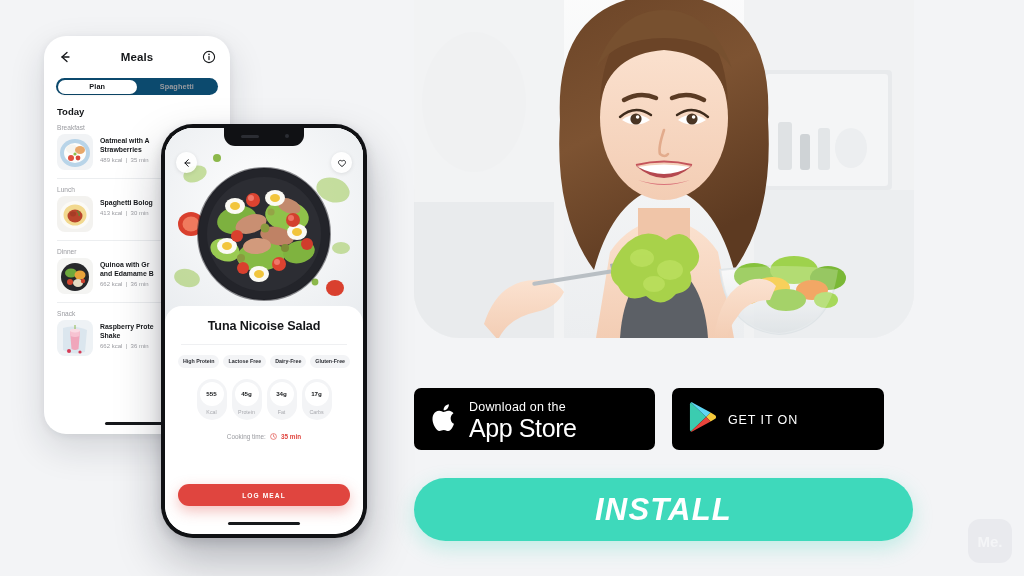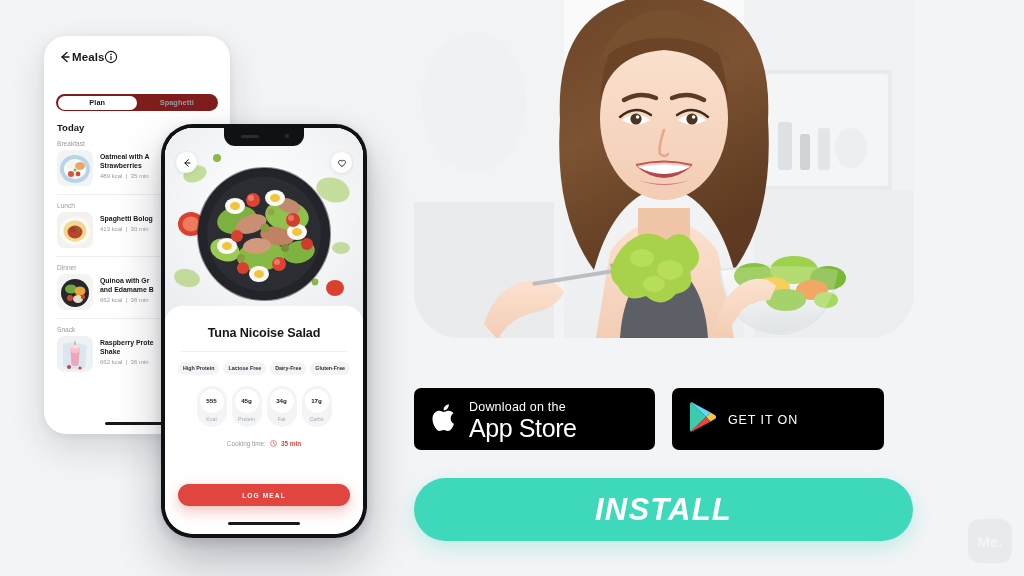--- a/index.html
+++ b/index.html
@@ -11,25 +11,25 @@
   }
   .stage { position:absolute; inset:0; }
 
   
   .phone-back {
     position:absolute; left:44px; top:36px; width:186px; height:398px;
     background:#ffffff; border-radius:22px;
     box-shadow:0 14px 36px rgba(20,25,40,.14), 0 2px 8px rgba(20,25,40,.07);
     overflow:hidden;
   }
-  .mb-header { padding:14px 14px 6px 14px; display:flex; align-items:center; justify-content:flex-start; }
+  .mb-header { padding:14px 14px 6px 14px; display:flex; align-items:center; justify-content:space-between; }
   .mb-title { font-size:11.5px; font-weight:700; color:#15171a; letter-spacing:.1px; }
   .ic-arrow, .ic-info { width:14px; height:14px; display:block; }
   .seg {
-    margin:24px 12px 0 12px; height:17px; background:#7f1d1d;
+    margin:8px 12px 0 12px; height:17px; background:#0c4a6e;
     border-radius:9px; display:flex; padding:1.5px;
   }
   .seg-item {
     flex:1; display:flex; align-items:center; justify-content:center;
     font-size:7.3px; font-weight:700; color:#9a9ba0; border-radius:8px; letter-spacing:.1px;
   }
   .seg-item.on { background:#fff; color:#15171a; box-shadow:0 1px 2.5px rgba(0,0,0,.12); }
   .mb-today { font-size:9.5px; font-weight:700; color:#15171a; margin:11px 0 4px 13px; }
   .mb-sect { font-size:6.6px; color:#9a9ba0; margin:7px 0 3px 13px; font-weight:400; }
   .mb-row { display:flex; gap:7px; padding:0 12px 4px 13px; align-items:flex-start; }
@@ -53,21 +53,21 @@
   .pf-photo { position:relative; height:196px; background:linear-gradient(170deg,#fafbfc 0%,#eef0f3 100%); overflow:hidden; }
   .circ-btn {
     position:absolute; top:24px; width:21px; height:21px; border-radius:50%;
     background:rgba(255,255,255,.9); display:flex; align-items:center; justify-content:center;
     box-shadow:0 1px 4px rgba(0,0,0,.10); z-index:5;
   }
   .circ-btn.l { left:11px; } .circ-btn.r { right:11px; }
 
   .card {
     position:absolute; left:0; right:0; top:178px; bottom:0; background:#fff;
-    border-radius:17px 17px 28px 28px; z-index:4; padding:20px 12px 0 12px;
+    border-radius:17px 17px 28px 28px; z-index:4; padding:13px 12px 0 12px;
   }
   .dish { text-align:center; font-size:12.6px; font-weight:700; color:#15171a; letter-spacing:-.1px; }
   .card-div { height:1px; background:#eff0f2; margin:11px 4px 0 4px; }
   .tags { display:flex; gap:4px; justify-content:center; margin-top:10px; }
   .tag { background:#f3f4f6; border-radius:8px; padding:3.3px 5px; font-size:5.3px; font-weight:700; color:#2b2d33; white-space:nowrap; }
   .nutr { display:flex; gap:5px; justify-content:center; margin-top:11px; }
   .nut { width:30px; background:#f3f4f6; border-radius:15px; padding:3px 0 5px 0; text-align:center; }
   .nut-c { width:24px; height:24px; border-radius:50%; background:#fff; margin:0 auto; display:flex; align-items:center; justify-content:center; font-size:6.2px; font-weight:700; color:#15171a; }
   .nut-l { font-size:5.3px; color:#a8a9ae; margin-top:3px; }
   .cook { display:flex; align-items:center; justify-content:center; gap:4px; margin-top:13px; font-size:6.4px; color:#9a9ba0; }

